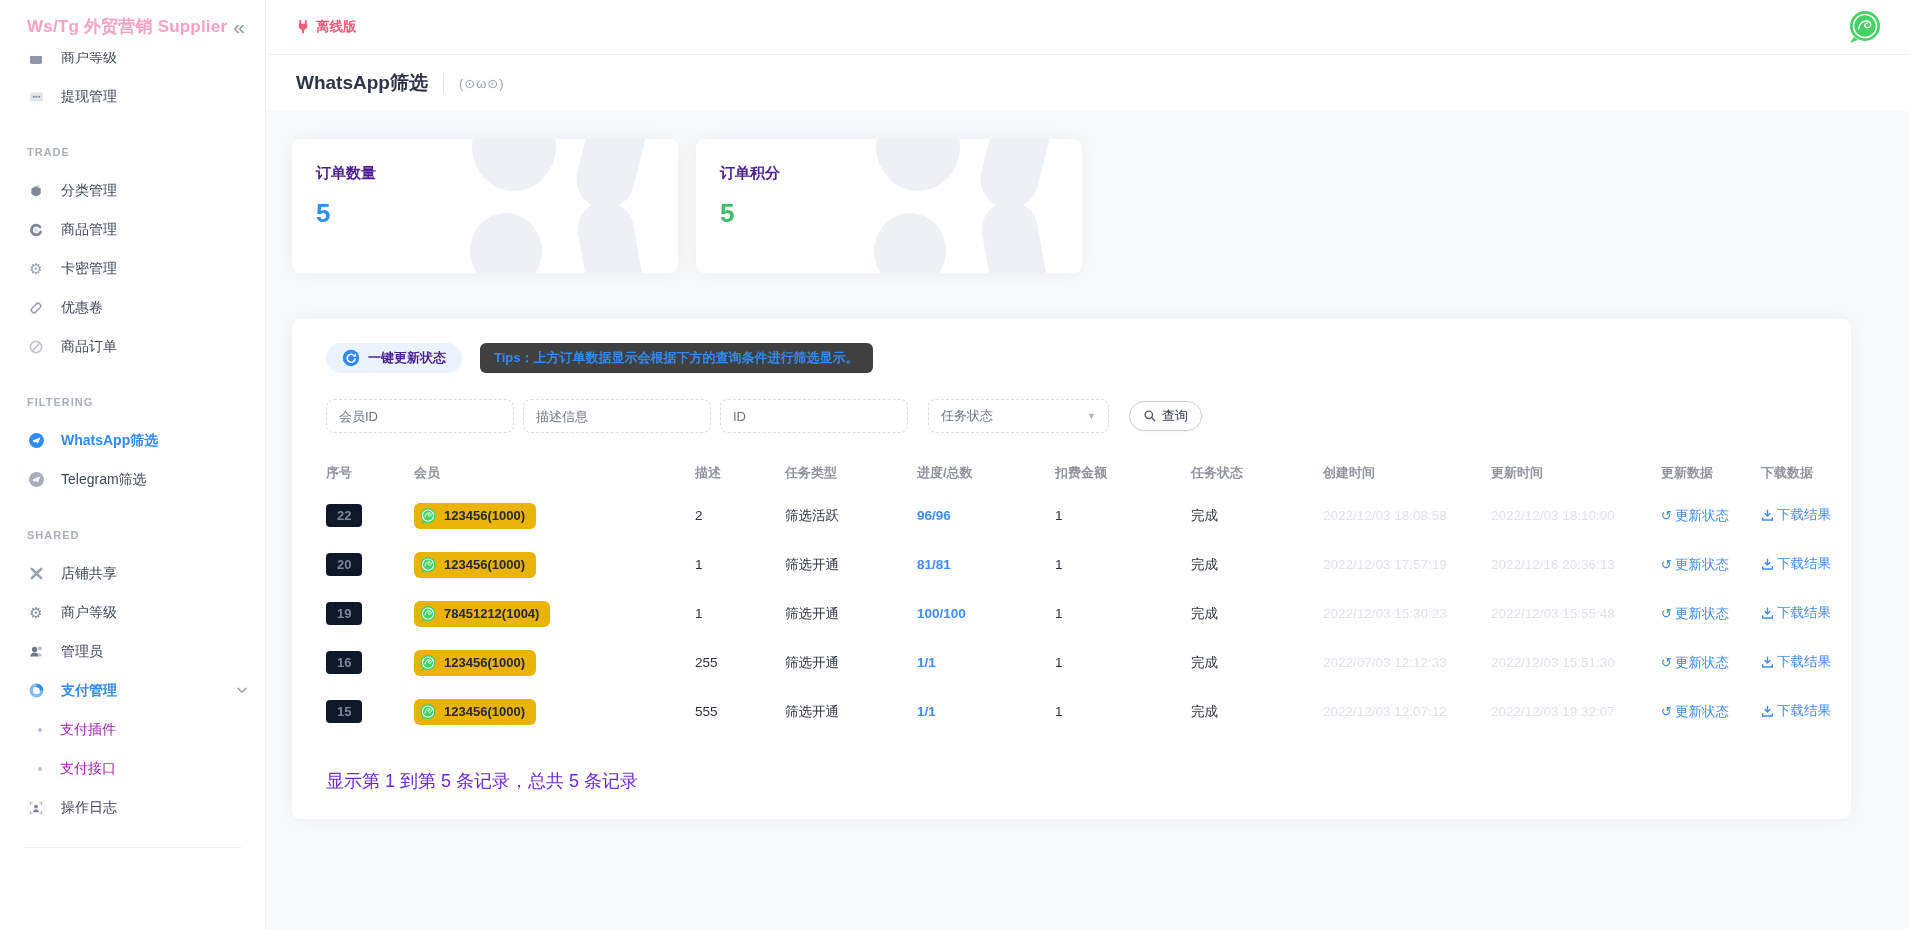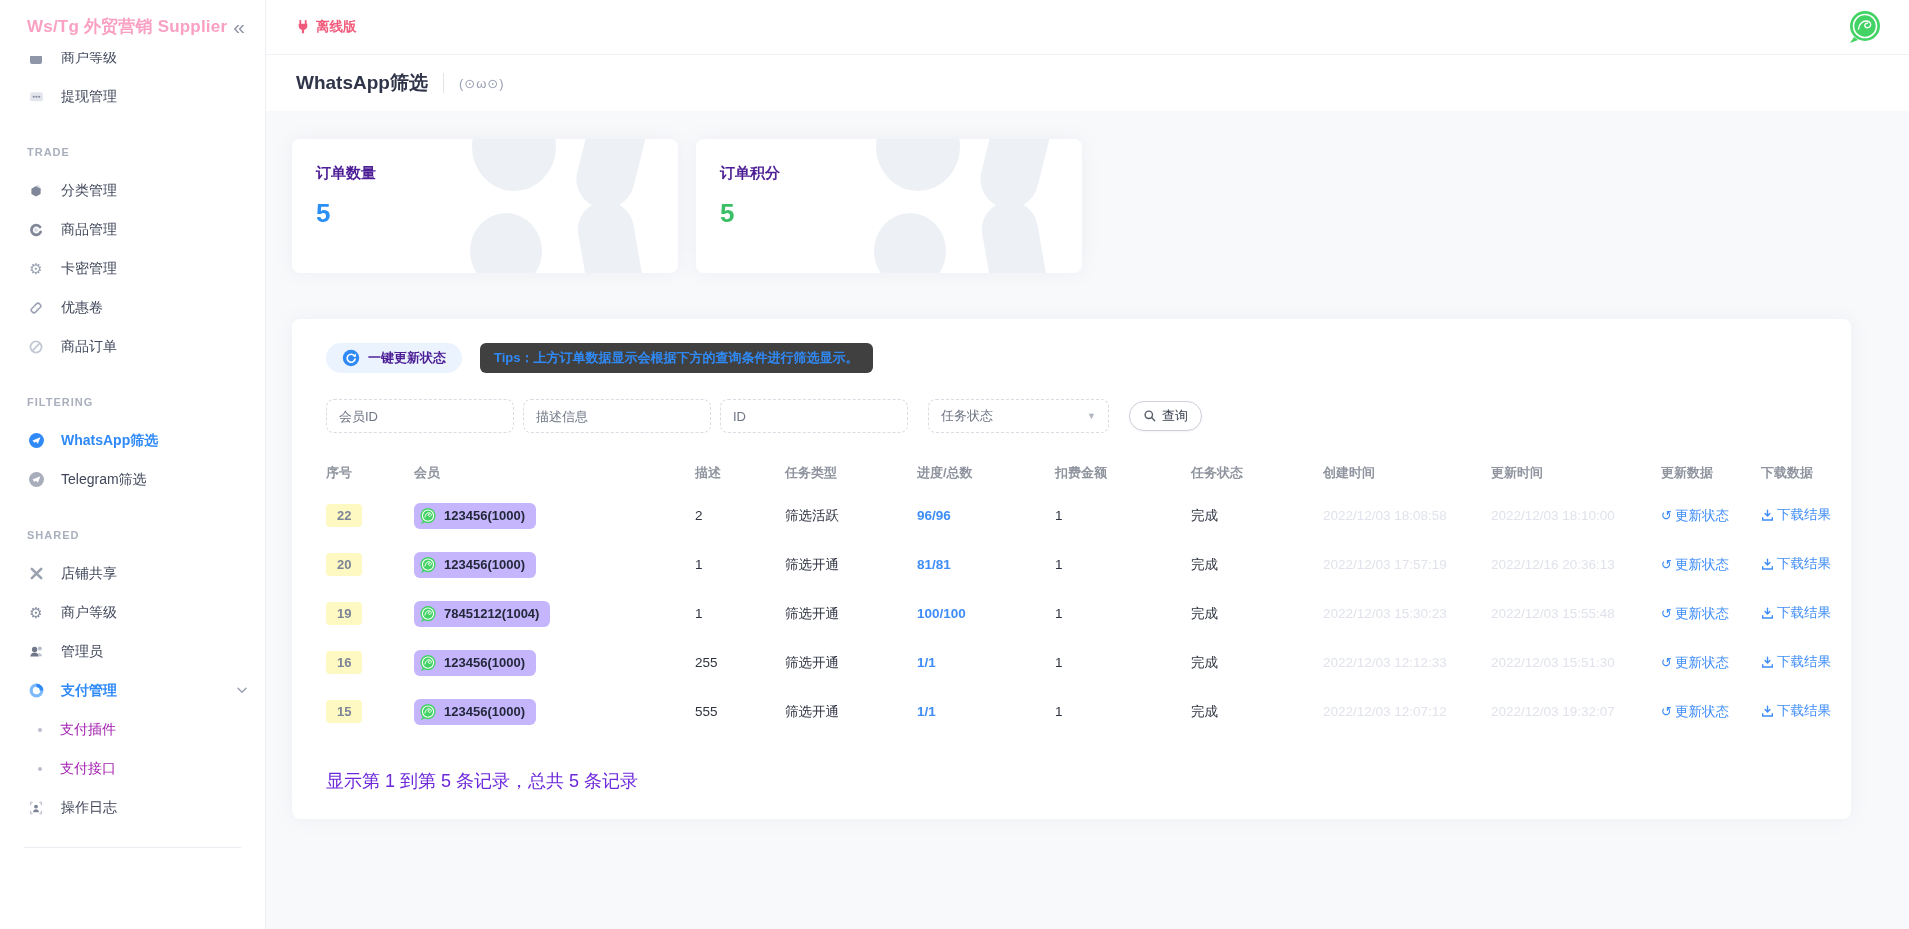--- a/index.html
+++ b/index.html
@@ -55,22 +55,22 @@
   .f-input::placeholder { color:#6e7584; opacity:1; }
   .f-select { width:181px; height:34px; border:1px dashed #d8dce3; border-radius:8px; padding:0 12px; background:#fff; margin:0 20px 0 11px; display:inline-flex; align-items:center; justify-content:space-between; font-size:13px; color:#6e7584; cursor:pointer; }
   .caret { font-size:9px; color:#b0b5c0; }
   .search-btn { height:30px; border:1px solid #ccd1da; border-radius:15px; background:#fff; padding:0 13px; display:inline-flex; align-items:center; gap:5px; font-size:13px; color:#3b4150; cursor:pointer; box-shadow:0 1px 2px rgba(0,0,0,.05); font-family:inherit; }
 
   
   .table { margin-top:22px; }
   .t-head,.t-row { display:grid; grid-template-columns:88px 281px 90px 132px 138px 136px 132px 168px 170px 100px minmax(0,1fr); align-items:center; }
   .t-head { height:36px; font-size:13px; font-weight:bold; color:#8f949e; }
   .t-row { height:49px; font-size:13.5px; color:#2e3340; white-space:nowrap; }
-  .no-badge { display:inline-block; background:#fef9c3; color:#7c8496; font-weight:bold; font-size:13px; border-radius:4px; padding:4px 11px; }
-  .member-pill { display:inline-flex; align-items:center; gap:7px; background:#c4b5fd; border-radius:6px; padding:4px 11px 4px 5px; font-weight:bold; font-size:13px; color:#23283a; }
+  .no-badge { display:inline-block; background:#0f172a; color:#7c8496; font-weight:bold; font-size:13px; border-radius:4px; padding:4px 11px; }
+  .member-pill { display:inline-flex; align-items:center; gap:7px; background:#eab308; border-radius:6px; padding:4px 11px 4px 5px; font-weight:bold; font-size:13px; color:#23283a; }
   .progress { color:#3f8df8; font-weight:bold; }
   .time { color:#e0e3eb; }
   .link { color:#3f8df8; display:inline-flex; align-items:center; gap:3px; cursor:pointer; }
   .link .uicon { font-size:13px; line-height:1; }
   .summary { margin-top:33px; font-size:18px; color:#6d28d9; }
   svg { display:block; }
 </style>
 </head>
 <body>
 
@@ -439,21 +439,21 @@
                       <path d="M3.6 14l-1.8 3 3.8-1.4z" fill="#43d365"></path>
                       <circle cx="9" cy="8.6" r="5.6" fill="none" stroke="#fff" stroke-width="1.1"></circle>
                       <path d="M6 10c.3-2.8 2.2-4.6 4.5-4.2 1.5.3 2.2 1.6 1.6 2.7-.7 1.2-2.3 1.2-2.8.1-.4-.9.4-1.8 1.3-1.7" stroke="#fff" stroke-width="1" fill="none" stroke-linecap="round"></path>
                     </svg>
                   </span>123456(1000)</span></span>
               <span>255</span>
               <span>筛选开通</span>
               <span class="progress">1/1</span>
               <span>1</span>
               <span>完成</span>
-              <span class="time">2022/12/03 12:12:33</span>
+              <span class="time">2022/07/03 12:12:33</span>
               <span class="time">2022/12/03 15:51:30</span>
               <span><a class="link"><span class="uicon">↺</span>更新状态</a></span>
               <span><a class="link"><span>
                     <svg width="13" height="13" viewBox="0 0 13 13">
                       <path d="M6.5 1.2v5.6M4.1 4.6l2.4 2.4 2.4-2.4" stroke="#3f8df8" stroke-width="1.4" fill="none" stroke-linecap="round" stroke-linejoin="round"></path>
                       <path d="M1.7 8.8v2.2h9.6V8.8" stroke="#3f8df8" stroke-width="1.4" fill="none" stroke-linecap="round"></path>
                     </svg>
                   </span>下载结果</a></span>
             </div>
           <div class="t-row">

